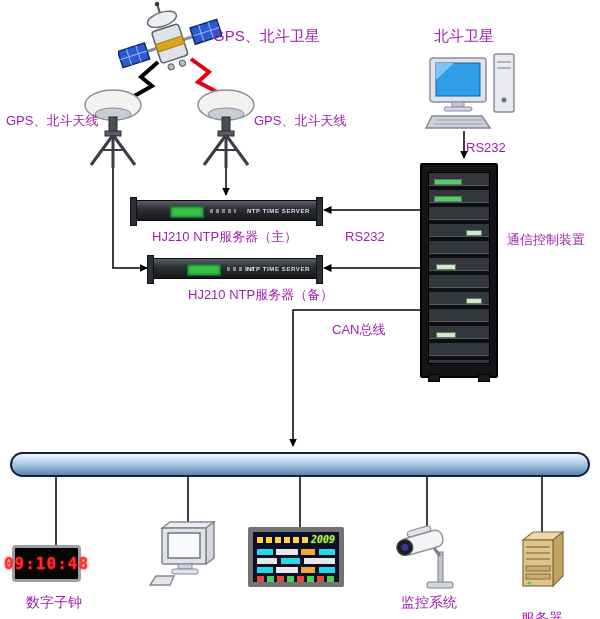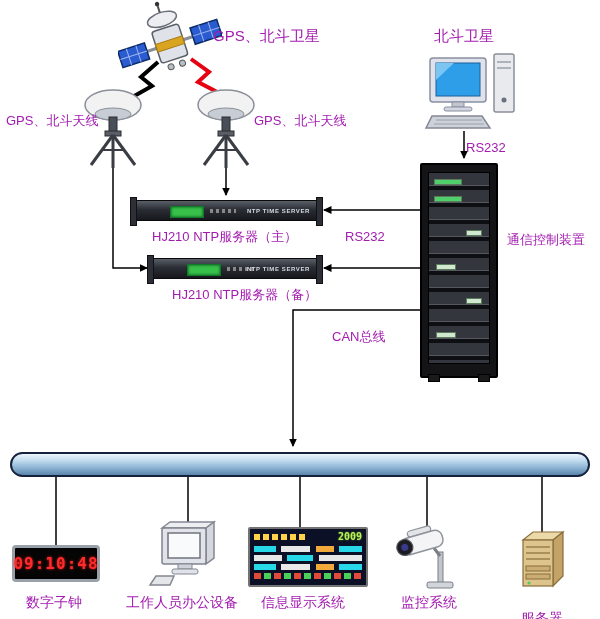--- a/index.html
+++ b/index.html
@@ -36,29 +36,29 @@
   .rack .l4{left:14px;top:167px;width:18px;}
   .rack .foot{position:absolute;bottom:-6px;width:10px;height:6px;background:#1a1a1c;border:1px solid #000;}
   .rack .f-l{left:6px;} .rack .f-r{right:6px;}
 
   
   .bus{position:absolute;left:10px;top:452px;width:580px;height:25px;z-index:1;border-radius:13px;
        border:2px solid #16213d;box-sizing:border-box;
        background:linear-gradient(180deg,#eef6fc 0%,#c2dcef 30%,#8db4d4 65%,#5a85ab 100%);}
 
   
-  .clock{position:absolute;left:12px;top:545px;width:88px;height:37px;z-index:2;background:#050505;
+  .clock{position:absolute;left:12px;top:545px;width:69px;height:37px;z-index:2;background:#050505;
          border:3px solid #9aa0a8;border-radius:4px;box-sizing:border-box;display:flex;align-items:center;justify-content:center;
          box-shadow:inset 0 0 4px #000;}
   .clock .digits{font-family:"DejaVu Sans Mono",monospace;font-weight:bold;font-size:16px;color:#ff2b2b;
          letter-spacing:1px;text-shadow:0 0 3px rgba(255,30,30,.9);}
 
   
-  .board{position:absolute;left:248px;top:527px;width:120px;height:60px;z-index:2;background:#0b1026;
-         border:2px solid #737373;box-sizing:border-box;border-radius:2px;}
+  .board{position:absolute;left:248px;top:527px;width:96px;height:60px;z-index:2;background:#0b1026;
+         border:5px solid #737373;box-sizing:border-box;border-radius:2px;font-style:italic;}
   .board .head{position:relative;height:12px;margin:2px 3px 0 3px;}
   .board .head-bars{position:absolute;left:1px;top:3px;width:52px;height:6px;
          background:repeating-linear-gradient(90deg,#ffd24a 0 6px,transparent 6px 9px);}
   .board .time{position:absolute;right:1px;top:0;font-family:"DejaVu Sans Mono",monospace;
          font-size:10px;font-weight:bold;color:#b8f25a;text-shadow:0 0 2px #5a8f1a;}
   .board .row{height:6px;margin:3px 4px;
          background:linear-gradient(90deg,#27d8e8 0 20%,transparent 20% 25%,#e8e8e8 25% 52%,transparent 52% 57%,#f2a93b 57% 74%,transparent 74% 79%,#27d8e8 79% 100%);}
   .board .row2{background:linear-gradient(90deg,#e8e8e8 0 26%,transparent 26% 31%,#27d8e8 31% 55%,transparent 55% 60%,#e8e8e8 60% 100%);}
   .board .foot-row{height:6px;margin:3px 4px;
          background:repeating-linear-gradient(90deg,#e04a3a 0 7px,transparent 7px 10px,#4ad05a 10px 17px,transparent 17px 20px);}
@@ -169,24 +169,24 @@
   </div>
   <div class="lbl" style="left:152px;top:228px;">HJ210 NTP服务器（主）</div>
 
   <div class="ntp" style="left:152px;top:258px;width:166px;">
     <div class="ear ear-l"></div>
     <div class="ear ear-r"></div>
     <div class="lcd"></div>
     <div class="btns"></div>
     <div class="ptxt">NTP TIME SERVER</div>
   </div>
-  <div class="lbl" style="left:172px;top:286px;">HJ210 NTP服务器（备）</div>
+  <div class="lbl" style="left:188px;top:286px;">HJ210 NTP服务器（备）</div>
 
   <div class="lbl" style="left:345px;top:229px;">RS232</div>
-  <div class="lbl" style="left:332px;top:328px;">CAN总线</div>
+  <div class="lbl" style="left:332px;top:321px;">CAN总线</div>
 
   <div class="rack">
     <div class="inner"></div>
     <div class="led g1"></div>
     <div class="led g2"></div>
     <div class="led l1"></div>
     <div class="led l2"></div>
     <div class="led l3"></div>
     <div class="led l4"></div>
     <div class="foot f-l"></div>
@@ -203,33 +203,31 @@
 
   <svg class="icon" style="left:148px;top:518px;" width="80" height="70" viewBox="0 0 80 70">
     <polygon points="14,10 22,4 66,4 58,10" fill="#eceef2" stroke="#848892" stroke-width="1.5"></polygon>
     <polygon points="58,10 66,4 66,40 58,46" fill="#d4d7de" stroke="#848892" stroke-width="1.5"></polygon>
     <rect x="14" y="10" width="44" height="36" rx="2" fill="#e0e3e9" stroke="#80848c" stroke-width="1.5"></rect>
     <rect x="20" y="15" width="32" height="25" fill="#f8fafc" stroke="#70747c" stroke-width="1.5"></rect>
     <rect x="30" y="46" width="14" height="5" fill="#cfd3d9" stroke="#848892"></rect>
     <rect x="24" y="51" width="26" height="5" rx="2" fill="#dfe2e8" stroke="#848892"></rect>
     <polygon points="8,58 26,58 22,67 2,67" fill="#e4e6ea" stroke="#848892" stroke-width="1.5"></polygon>
   </svg>
-  <div class="lbl lbl-bot" style="left:126px;top:594px;">工作人员办公设备</div>
 
   <div class="board">
     <div class="head">
       <span class="head-bars"></span>
       <span class="time">2009</span>
     </div>
     <div class="row"></div>
     <div class="row row2"></div>
     <div class="row"></div>
     <div class="foot-row"></div>
   </div>
-  <div class="lbl lbl-bot" style="left:261px;top:594px;">信息显示系统</div>
 
   <svg class="icon" style="left:396px;top:524px;" width="68" height="66" viewBox="0 0 68 66">
     <rect x="42" y="28" width="5" height="32" fill="#c2c6cc" stroke="#7a7e86" stroke-width="1"></rect>
     <rect x="31" y="58" width="26" height="6" rx="2" fill="#d2d6dc" stroke="#7a7e86" stroke-width="1"></rect>
     <line x1="38" y1="24" x2="44" y2="32" stroke="#7a7e86" stroke-width="3"></line>
     <g transform="rotate(-16 26 18)">
       <rect x="14" y="4" width="24" height="6" rx="3" fill="#e2e4e8" stroke="#8f939b" stroke-width="1.2"></rect>
       <rect x="5" y="10" width="42" height="17" rx="7" fill="#f4f4f6" stroke="#8f939b" stroke-width="1.5"></rect>
       <circle cx="8" cy="18.5" r="8" fill="#1c1c22" stroke="#55585f" stroke-width="1.2"></circle>
       <circle cx="8" cy="18.5" r="3.5" fill="#3a3a8c"></circle>

